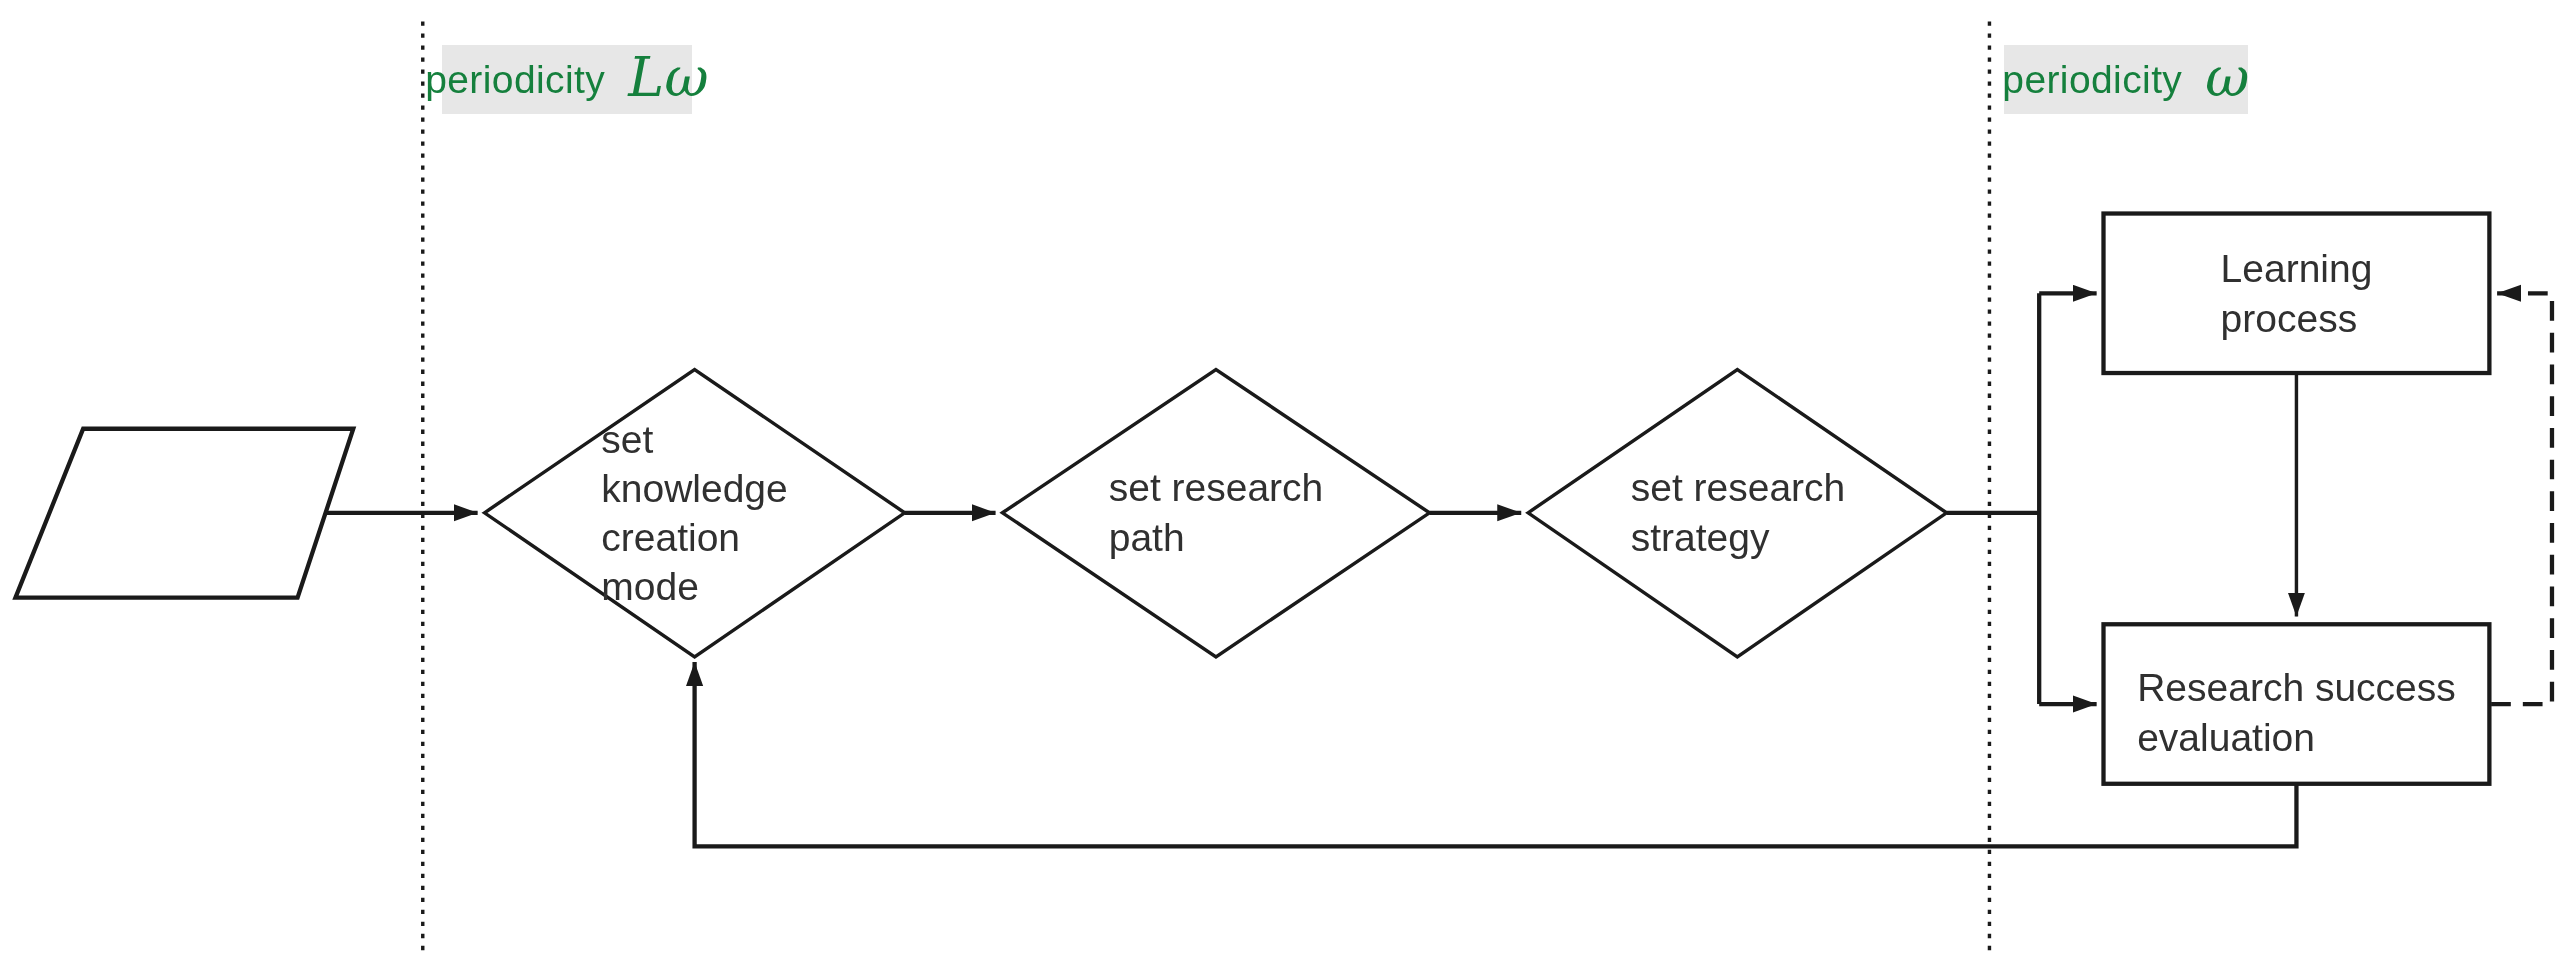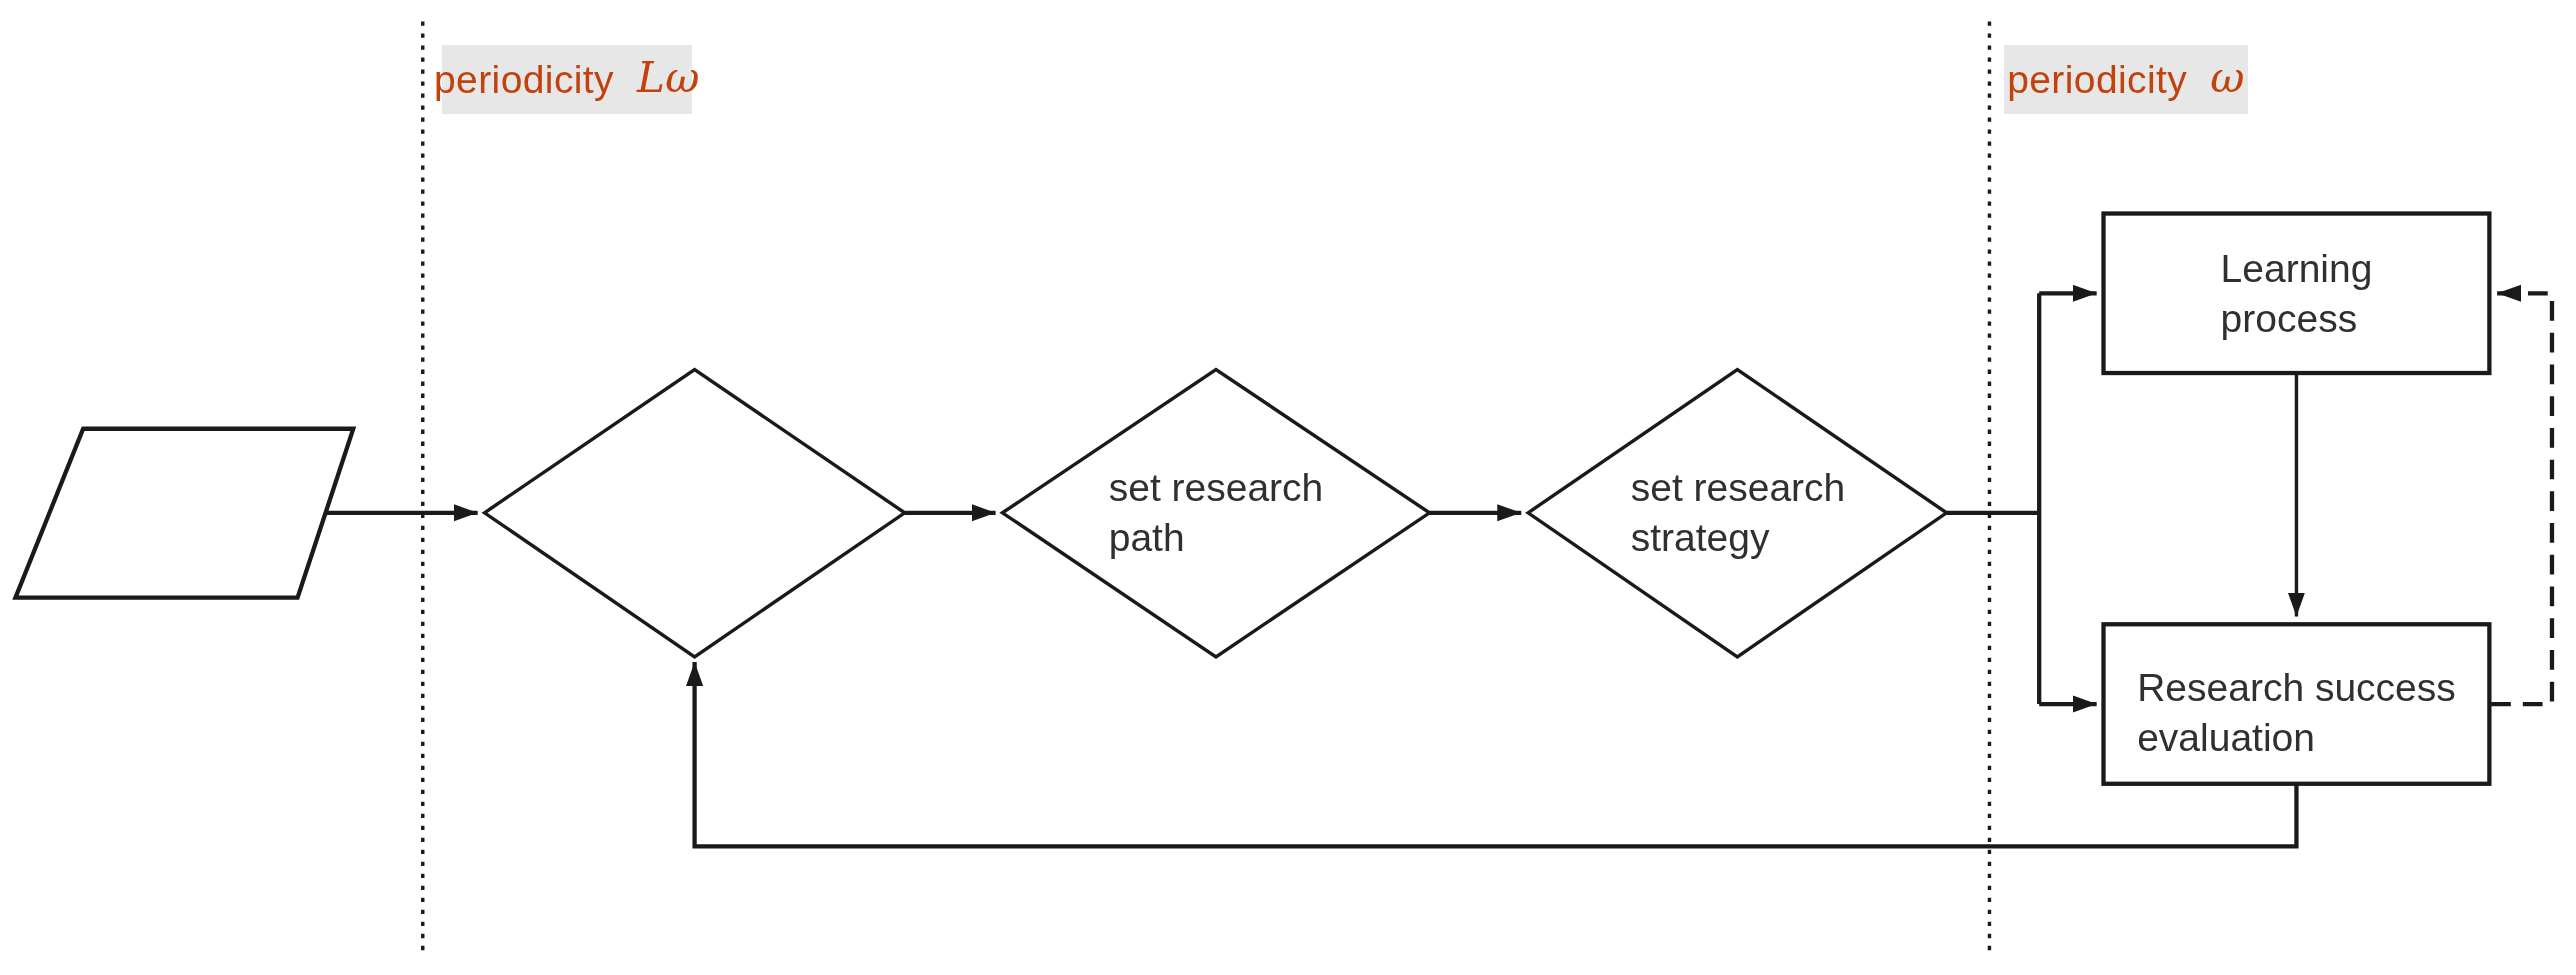--- a/index.html
+++ b/index.html
@@ -19,29 +19,29 @@
     position: absolute;
     left: 0;
     top: 0;
   }
   .zone-label {
     position: absolute;
     display: flex;
     align-items: center;
     justify-content: center;
     background: #e7e7e7;
-    color: #c2410c;
+    color: #15803d;
     font-size: 39px;
     letter-spacing: 0.4px;
     white-space: nowrap;
   }
   .zone-label .sym {
     font-family: "DejaVu Serif", serif;
     font-style: italic;
-    font-size: 42px;
+    font-size: 54px;
     margin-left: 23px;
     margin-top: -3.4px;
   }
   .node-label {
     position: absolute;
     display: flex;
     align-items: center;
     justify-content: center;
     text-align: left;
     color: #303030;
@@ -86,20 +86,24 @@
 
   <div class="zone-label" style="left:442px; top:45px; width:250px; height:69px;">
     <span>periodicity</span>
       <span class="sym">Lω</span>
   </div>
   <div class="zone-label" style="left:2004px; top:45px; width:244px; height:69px;">
     <span>periodicity</span>
       <span class="sym">ω</span>
   </div>
 
+  <div class="node-label" style="left:566px; top:417px; width:257px; height:192px;">set
+knowledge
+creation
+mode</div>
   <div class="node-label" style="left:1070px; top:461px; width:292px; height:103px;">set research
 path</div>
   <div class="node-label" style="left:1592px; top:461px; width:292px; height:103px;">set research
 strategy</div>
   <div class="node-label" style="left:2125px; top:242px; width:343px; height:103px; font-size:39px;">Learning
 process</div>
   <div class="node-label" style="left:2108px; top:661px; width:377px; height:103px; font-size:39px;">Research success
 evaluation</div>
 
 </div>

